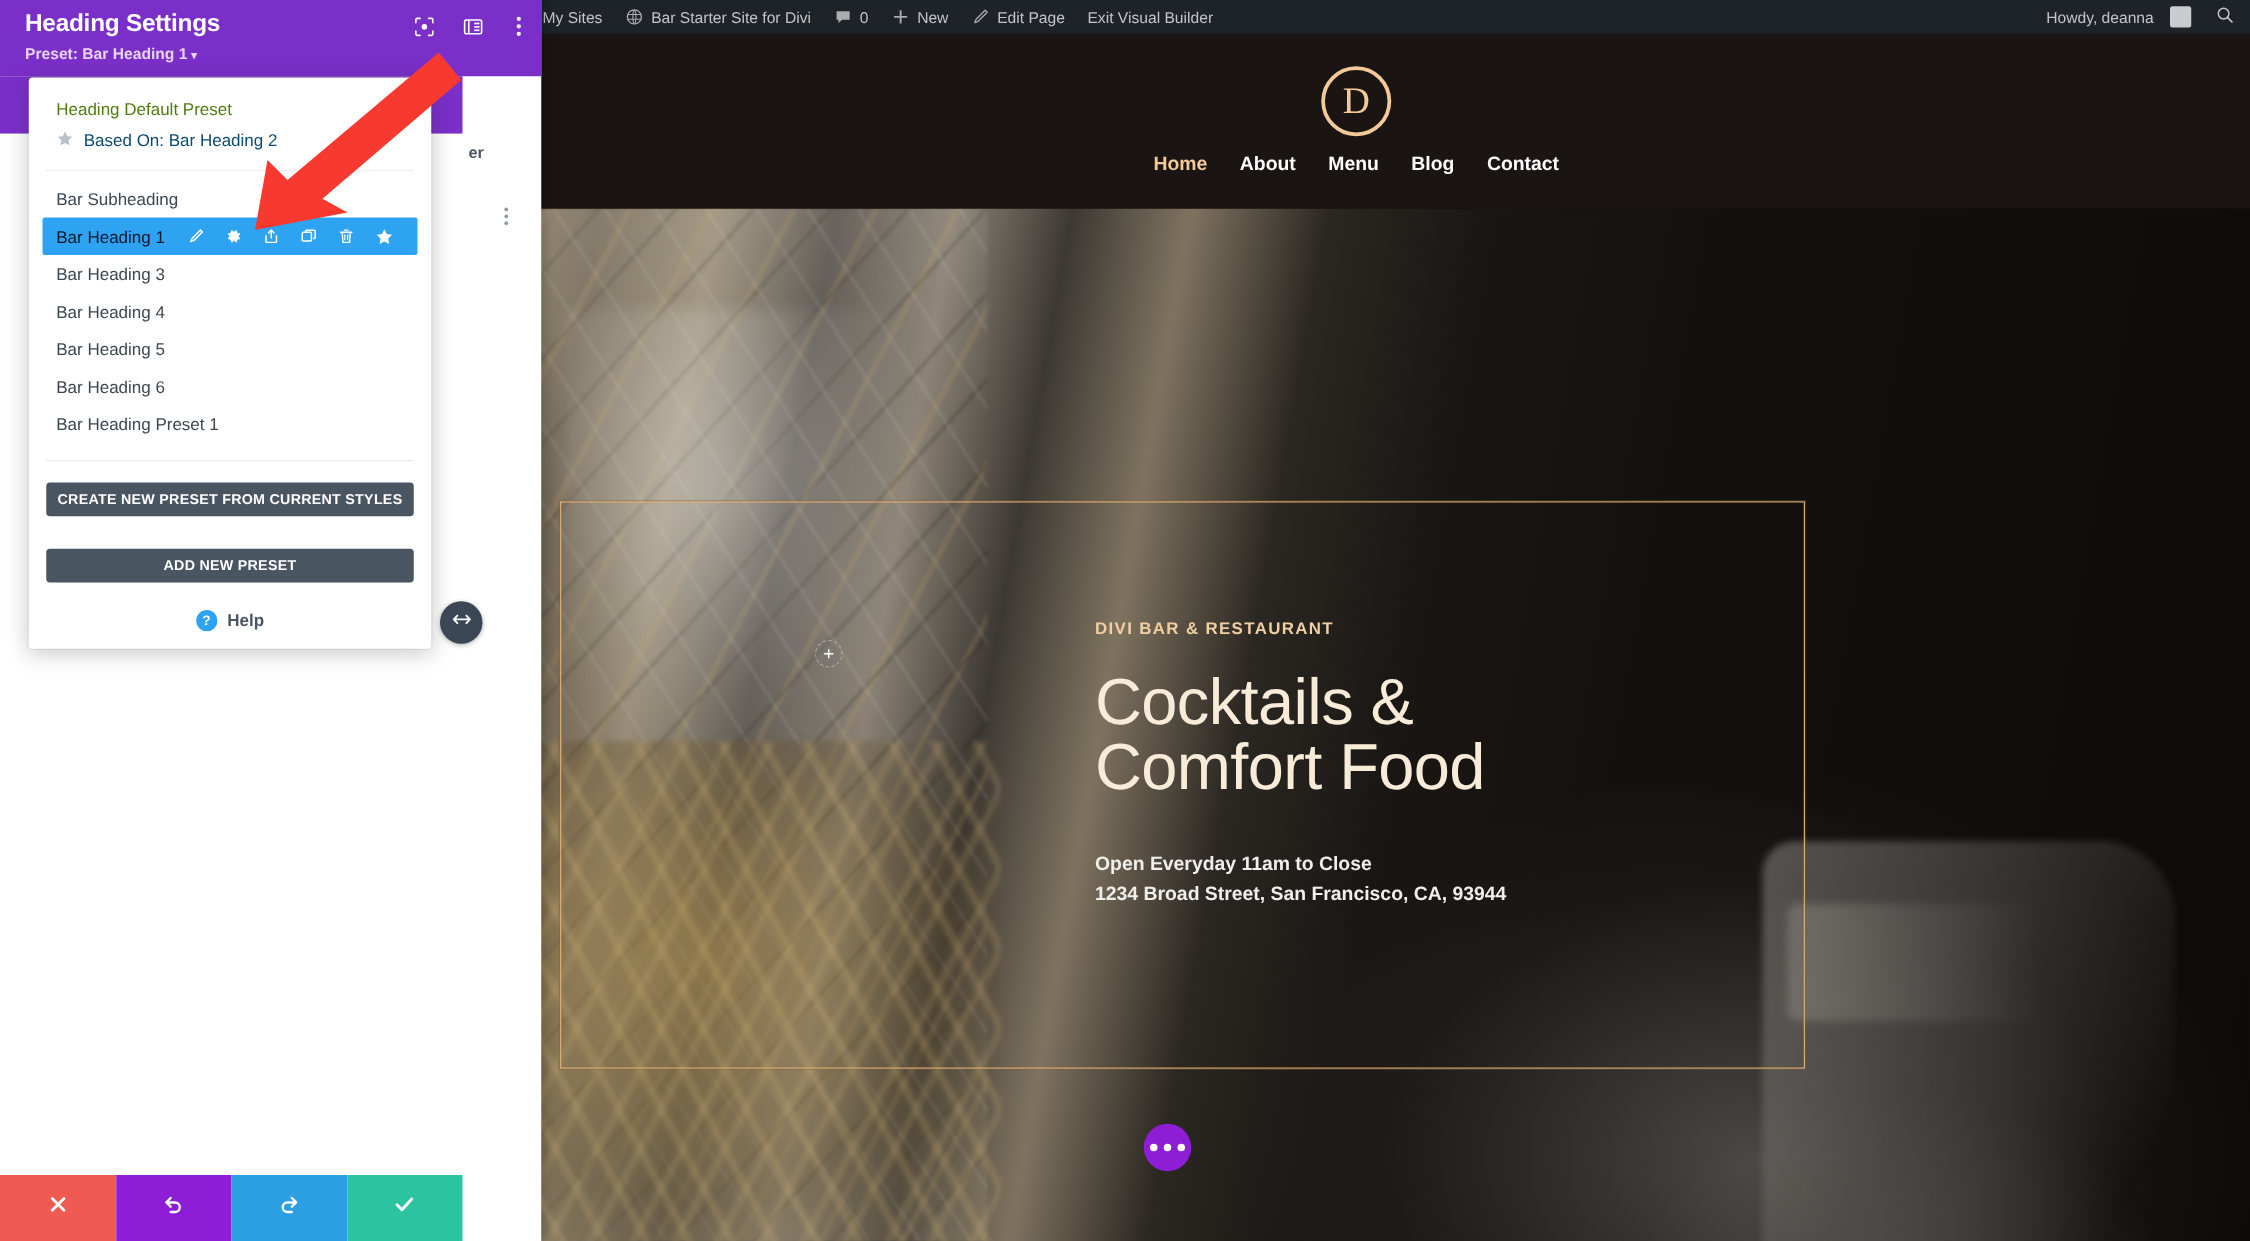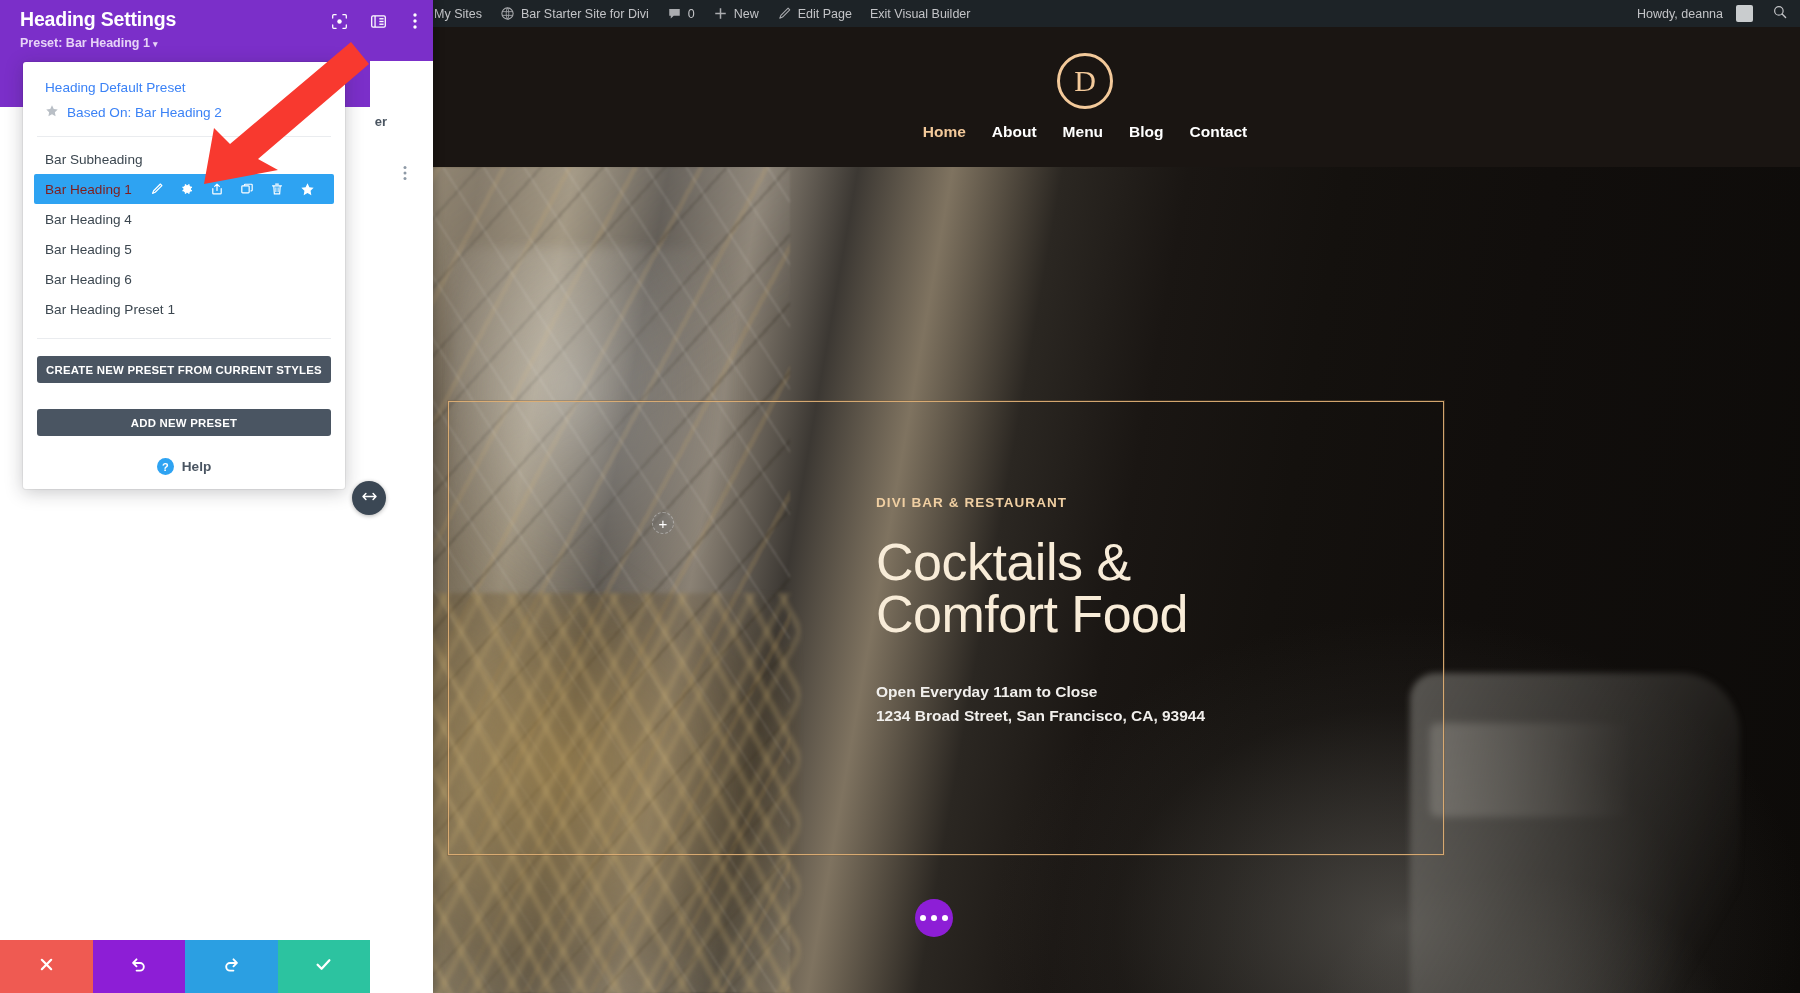--- a/index.html
+++ b/index.html
@@ -157,32 +157,32 @@
 
   
   .dropdown {
     position:absolute; left: 23px; top: 62px; width: 322px;
     background:#fff; border-radius:3px;
     box-shadow: 0 3px 18px rgba(30,30,40,.25), 0 0 0 1px rgba(0,0,0,.05);
     padding: 18px 0 8px 0;
     z-index: 50;
   }
   .dd-default { padding: 0 22px; }
-  .dd-default .dd-title { font-size:13.6px; color:#3b82f6; }
+  .dd-default .dd-title { font-size:13.6px; color:#4d7c0f; }
   .dd-based {
     display:flex; align-items:center; gap:8px; margin-top:9px;
-    font-size:13.6px; color:#3b82f6;
+    font-size:13.6px; color:#0c4a6e;
   }
   .dd-sep { height:1px; background:#eaecef; margin: 15px 14px 0 14px; }
   .dd-list { padding-top: 7px; }
   .dd-item {
     height: 30px; display:flex; align-items:center;
     padding: 0 22px; font-size:13.6px; color:#3c4750; position:relative;
   }
-  .dd-item.selected { background:#2ea3f2; color:#7f1d1d; margin:0 11px; padding:0 11px; border-radius:2px; }
+  .dd-item.selected { background:#2ea3f2; color:#0f172a; margin:0 11px; padding:0 11px; border-radius:2px; }
   .dd-item .star-right { margin-left:auto; color:#b6bcc4; }
   .dd-actions { margin-left: 18px; display:flex; align-items:center; gap: 16px; }
   .dd-actions svg { display:block; }
   .dd-sep2 { height:1px; background:#eaecef; margin: 14px 14px 0 14px; }
   .dd-btns { padding: 17px 14px 0 14px; display:flex; flex-direction:column; gap:26px; }
   .dd-btn {
     height: 27px; background:#4a5562; color:#fff; border-radius:3px;
     display:flex; align-items:center; justify-content:center;
     font-size:11.4px; font-weight:700; letter-spacing:.02em;
   }
@@ -430,20 +430,23 @@
             <span>
               <svg width="15" height="15" viewBox="0 0 20 20">
                   <path d="M10 1.8l2.5 5.2 5.7.8-4.1 4 1 5.7L10 14.8 4.9 17.5l1-5.7-4.1-4 5.7-.8z" fill="#fff"></path>
                 </svg>
             </span>
           </span>
         </div>
 
 
         <div class="dd-item">
+          <span>Bar Heading 3</span>
+        </div>
+        <div class="dd-item">
           <span>Bar Heading 4</span>
         </div>
         <div class="dd-item">
           <span>Bar Heading 5</span>
         </div>
         <div class="dd-item">
           <span>Bar Heading 6</span>
         </div>
         <div class="dd-item">
           <span>Bar Heading Preset 1</span>

